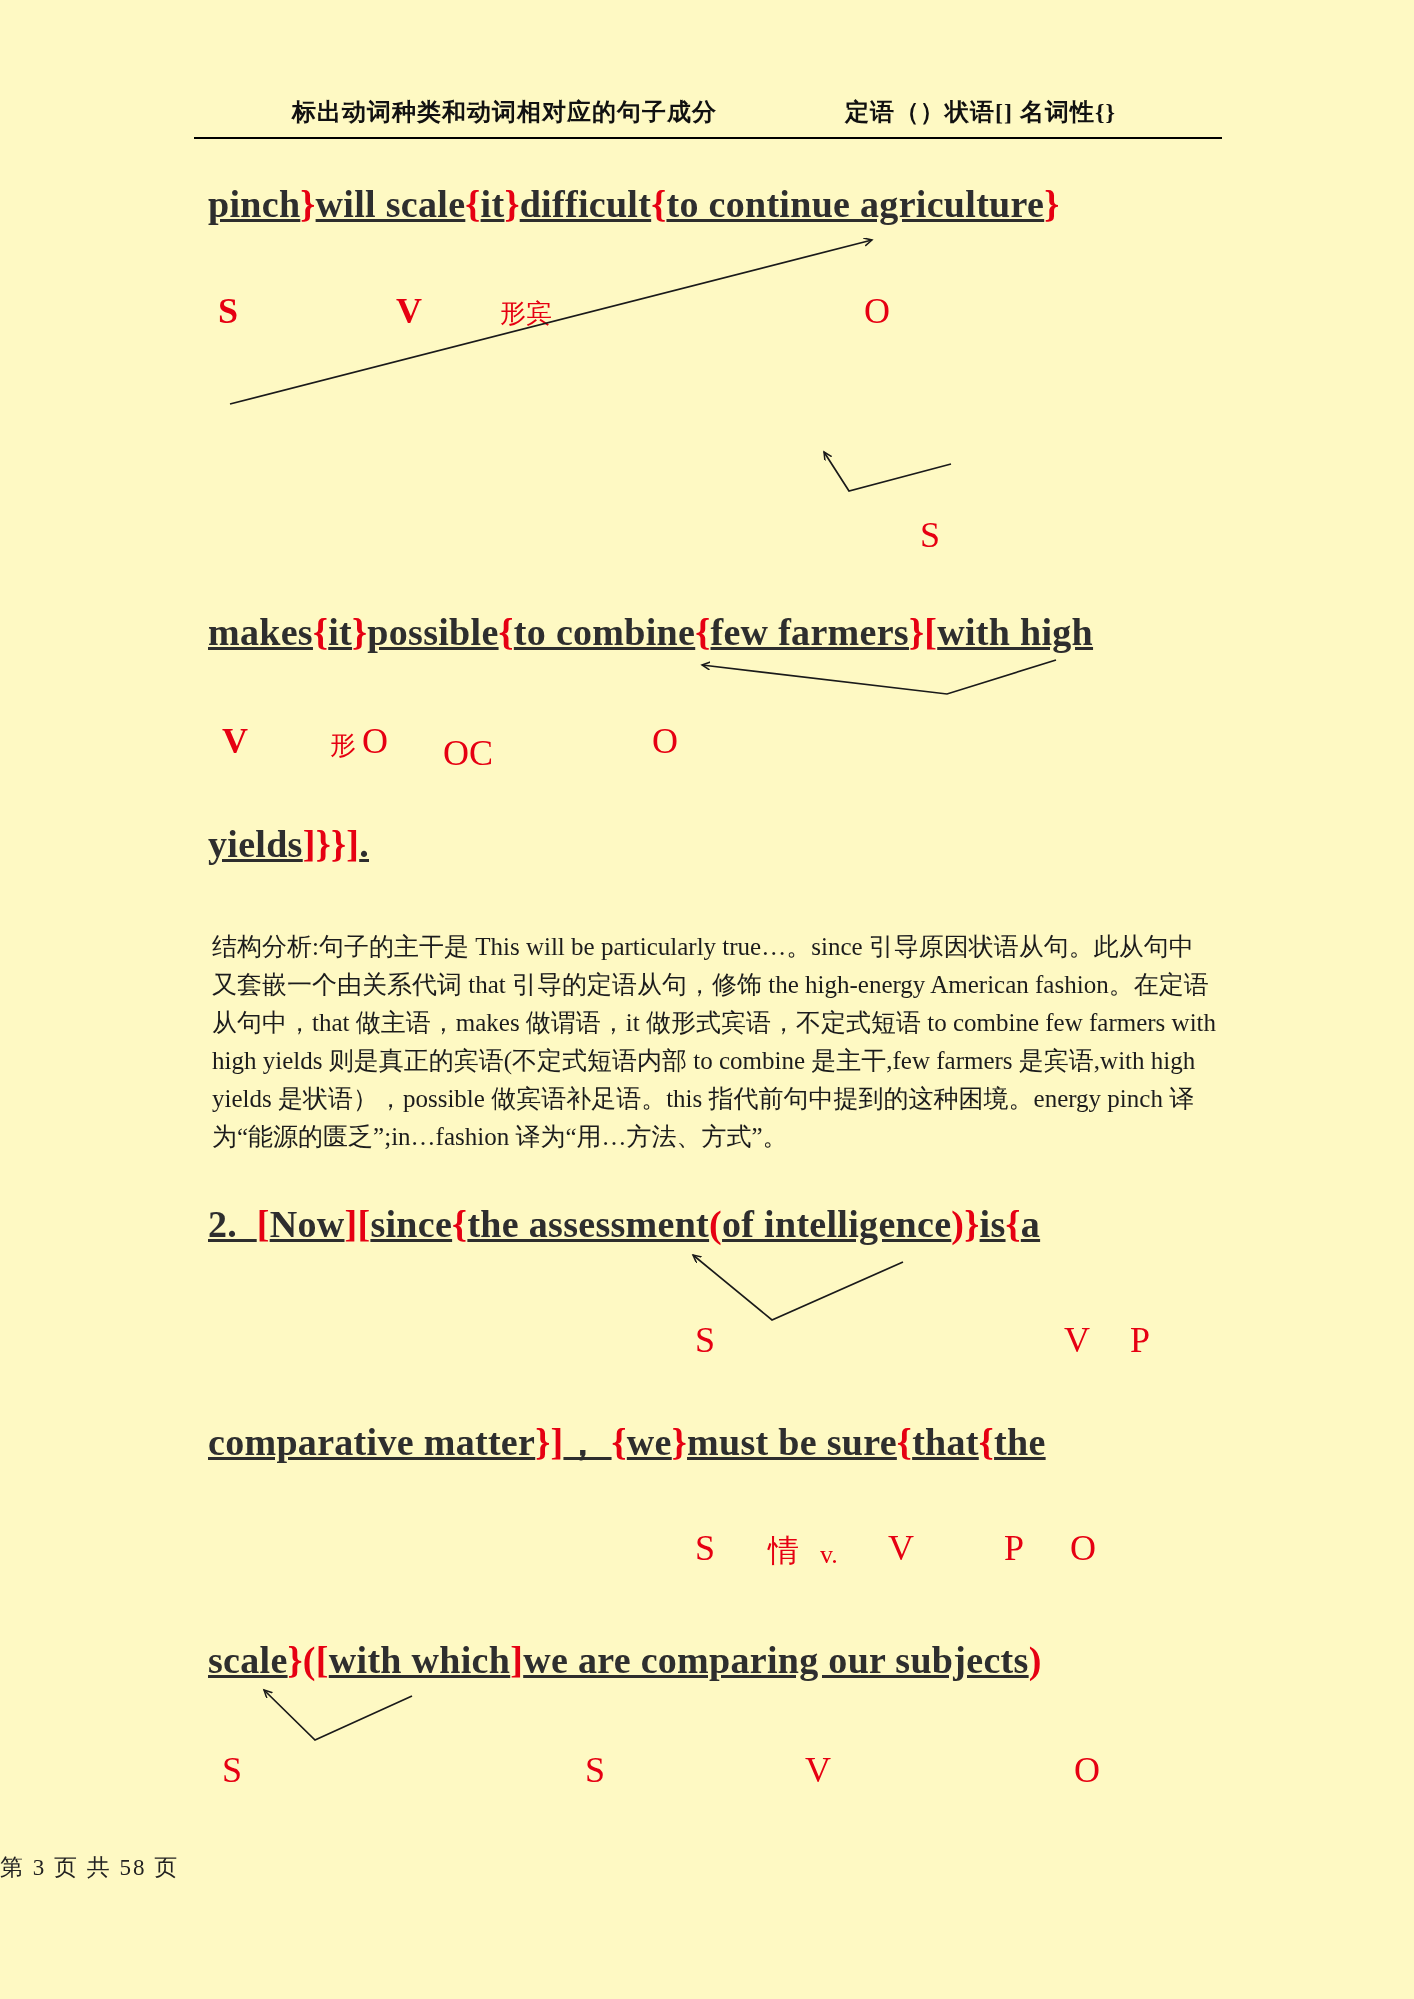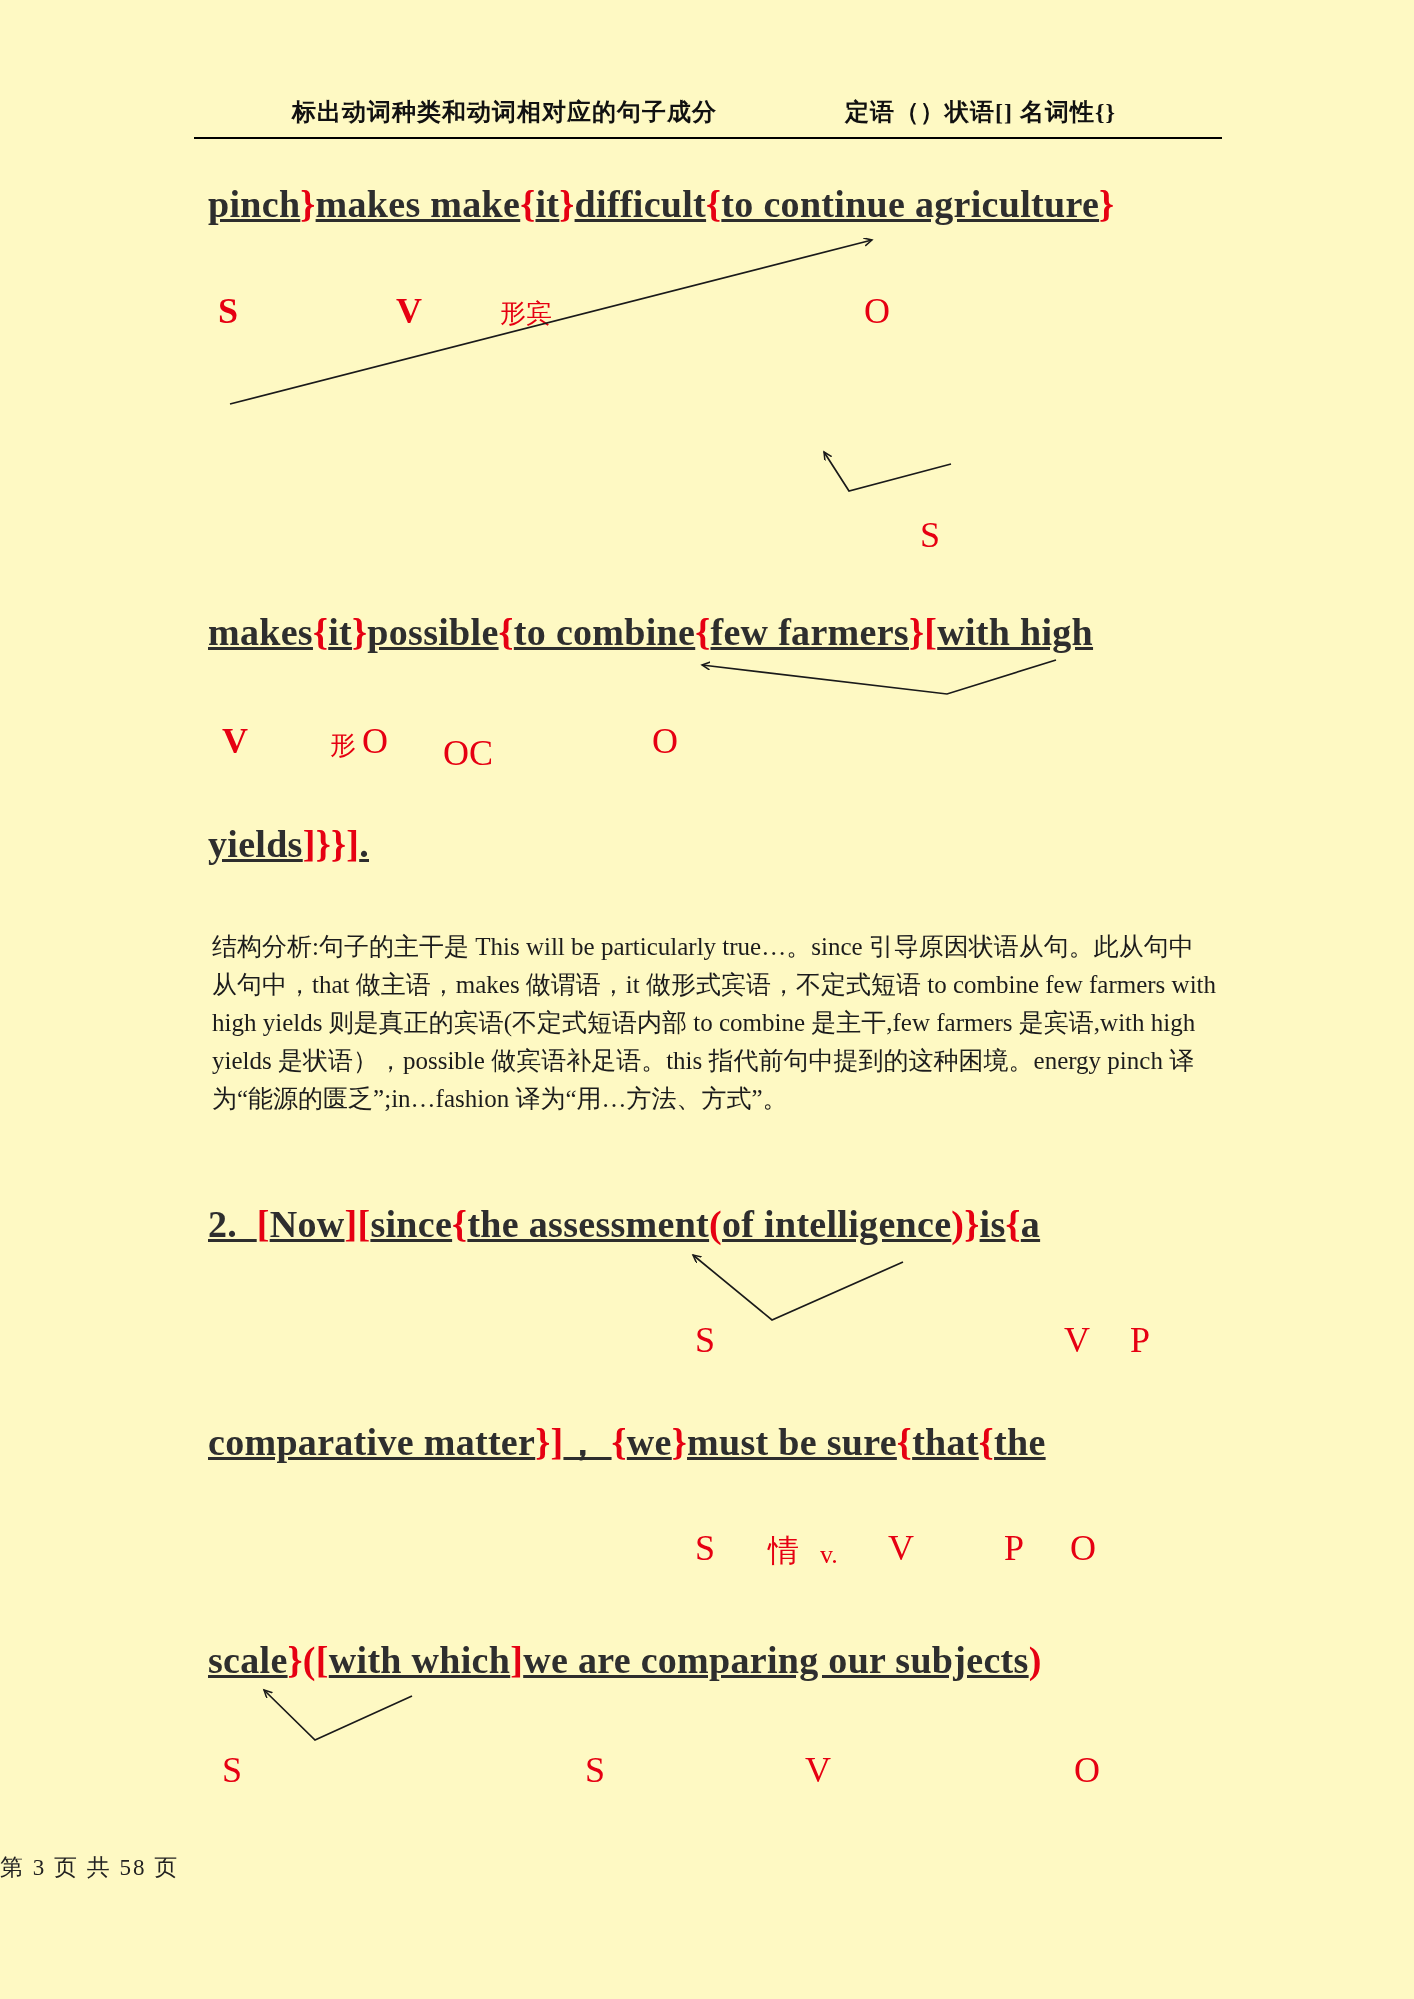--- a/index.html
+++ b/index.html
@@ -42,21 +42,21 @@
 </style>
 </head>
 <body>
 
 <div class="page">
 
   <div class="hdr hdr-left">标出动词种类和动词相对应的句子成分</div>
   <div class="hdr hdr-right">定语（）状语[] 名词性{}</div>
   <div class="rule"></div>
 
-  <div class="bigline" style="top:182px"><span class="seg-k">pinch</span><span class="seg-r">}</span><span class="seg-k">makes make</span><span class="seg-r">{</span><span class="seg-k">it</span><span class="seg-r">}</span><span class="seg-k">difficult</span><span class="seg-r">{</span><span class="seg-k">to continue agriculture</span><span class="seg-r">}</span></div>
+  <div class="bigline" style="top:182px"><span class="seg-k">pinch</span><span class="seg-r">}</span><span class="seg-k">will scale</span><span class="seg-r">{</span><span class="seg-k">it</span><span class="seg-r">}</span><span class="seg-k">difficult</span><span class="seg-r">{</span><span class="seg-k">to continue agriculture</span><span class="seg-r">}</span></div>
 
   <span class="label b" style="left:218px; top:293px">S</span>
   <span class="label b" style="left:396px; top:293px">V</span>
   <span class="label sm" style="left:500px; top:301px">形宾</span>
   <span class="label" style="left:864px; top:293px">O</span>
 
 
   <span class="label" style="left:920px; top:517px">S</span>
 
   <div class="bigline" style="top:610px"><span class="seg-k">makes</span><span class="seg-r">{</span><span class="seg-k">it</span><span class="seg-r">}</span><span class="seg-k">possible</span><span class="seg-r">{</span><span class="seg-k">to combine</span><span class="seg-r">{</span><span class="seg-k">few farmers</span><span class="seg-r">}</span><span class="seg-r">[</span><span class="seg-k">with high</span></div>
@@ -64,20 +64,21 @@
   <span class="label b" style="left:222px; top:723px">V</span>
   <span class="label sm" style="left:330px; top:733px">形</span>
   <span class="label" style="left:362px; top:723px">O</span>
   <span class="label" style="left:443px; top:735px">OC</span>
   <span class="label" style="left:652px; top:723px">O</span>
 
   <div class="bigline" style="top:822px"><span class="seg-k">yields</span><span class="seg-r">]}}]</span><span class="seg-k">.</span></div>
 
   <div class="para">
     <div class="pline">结构分析:句子的主干是 This will be particularly true…。since 引导原因状语从句。此从句中</div>
+    <div class="pline">又套嵌一个由关系代词 that 引导的定语从句，修饰 the high-energy American fashion。在定语</div>
     <div class="pline">从句中，that 做主语，makes 做谓语，it 做形式宾语，不定式短语 to combine few farmers with</div>
     <div class="pline">high yields 则是真正的宾语(不定式短语内部 to combine 是主干,few farmers 是宾语,with high</div>
     <div class="pline">yields 是状语），possible 做宾语补足语。this 指代前句中提到的这种困境。energy pinch 译</div>
     <div class="pline">为“能源的匮乏”;in…fashion 译为“用…方法、方式”。</div>
   </div>
 
   <div class="bigline" style="top:1202px"><span class="seg-k">2.&nbsp;&nbsp;</span><span class="seg-r">[</span><span class="seg-k">Now</span><span class="seg-r">][</span><span class="seg-k">since</span><span class="seg-r">{</span><span class="seg-k">the assessment</span><span class="seg-r">(</span><span class="seg-k">of intelligence</span><span class="seg-r">)}</span><span class="seg-k">is</span><span class="seg-r">{</span><span class="seg-k">a</span></div>
 
   <span class="label" style="left:695px;  top:1322px">S</span>
   <span class="label" style="left:1064px; top:1322px">V</span>

